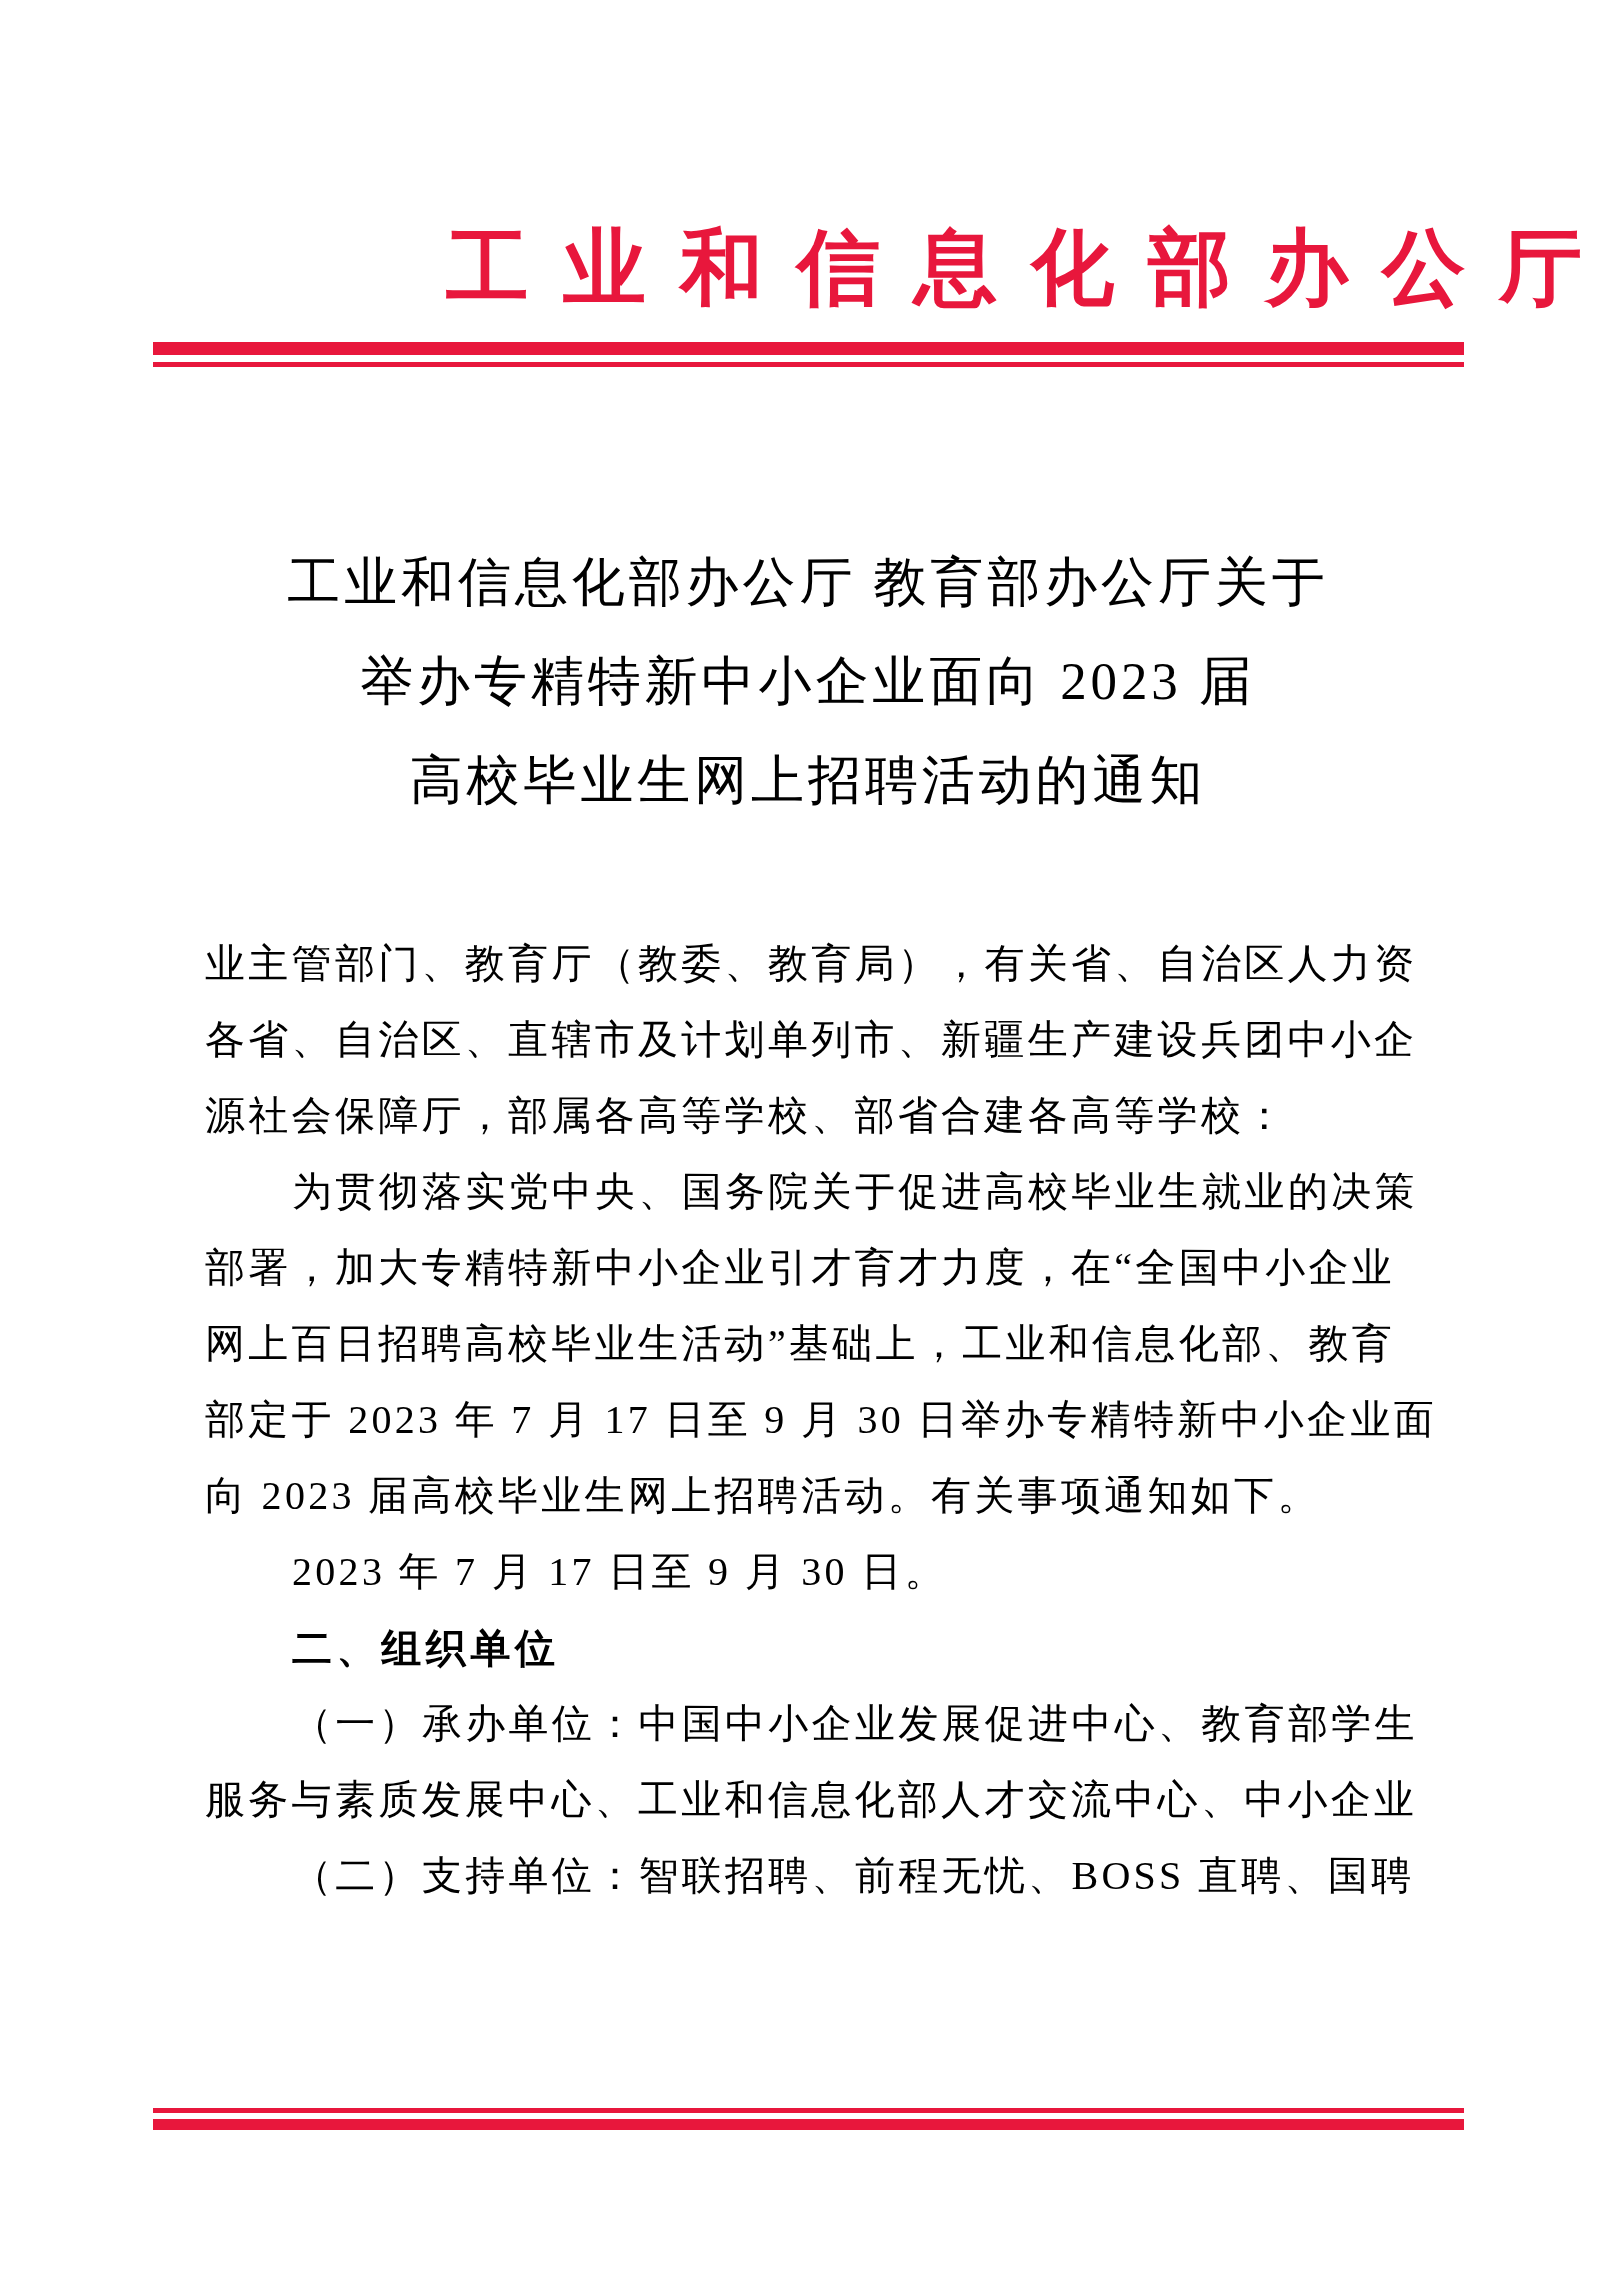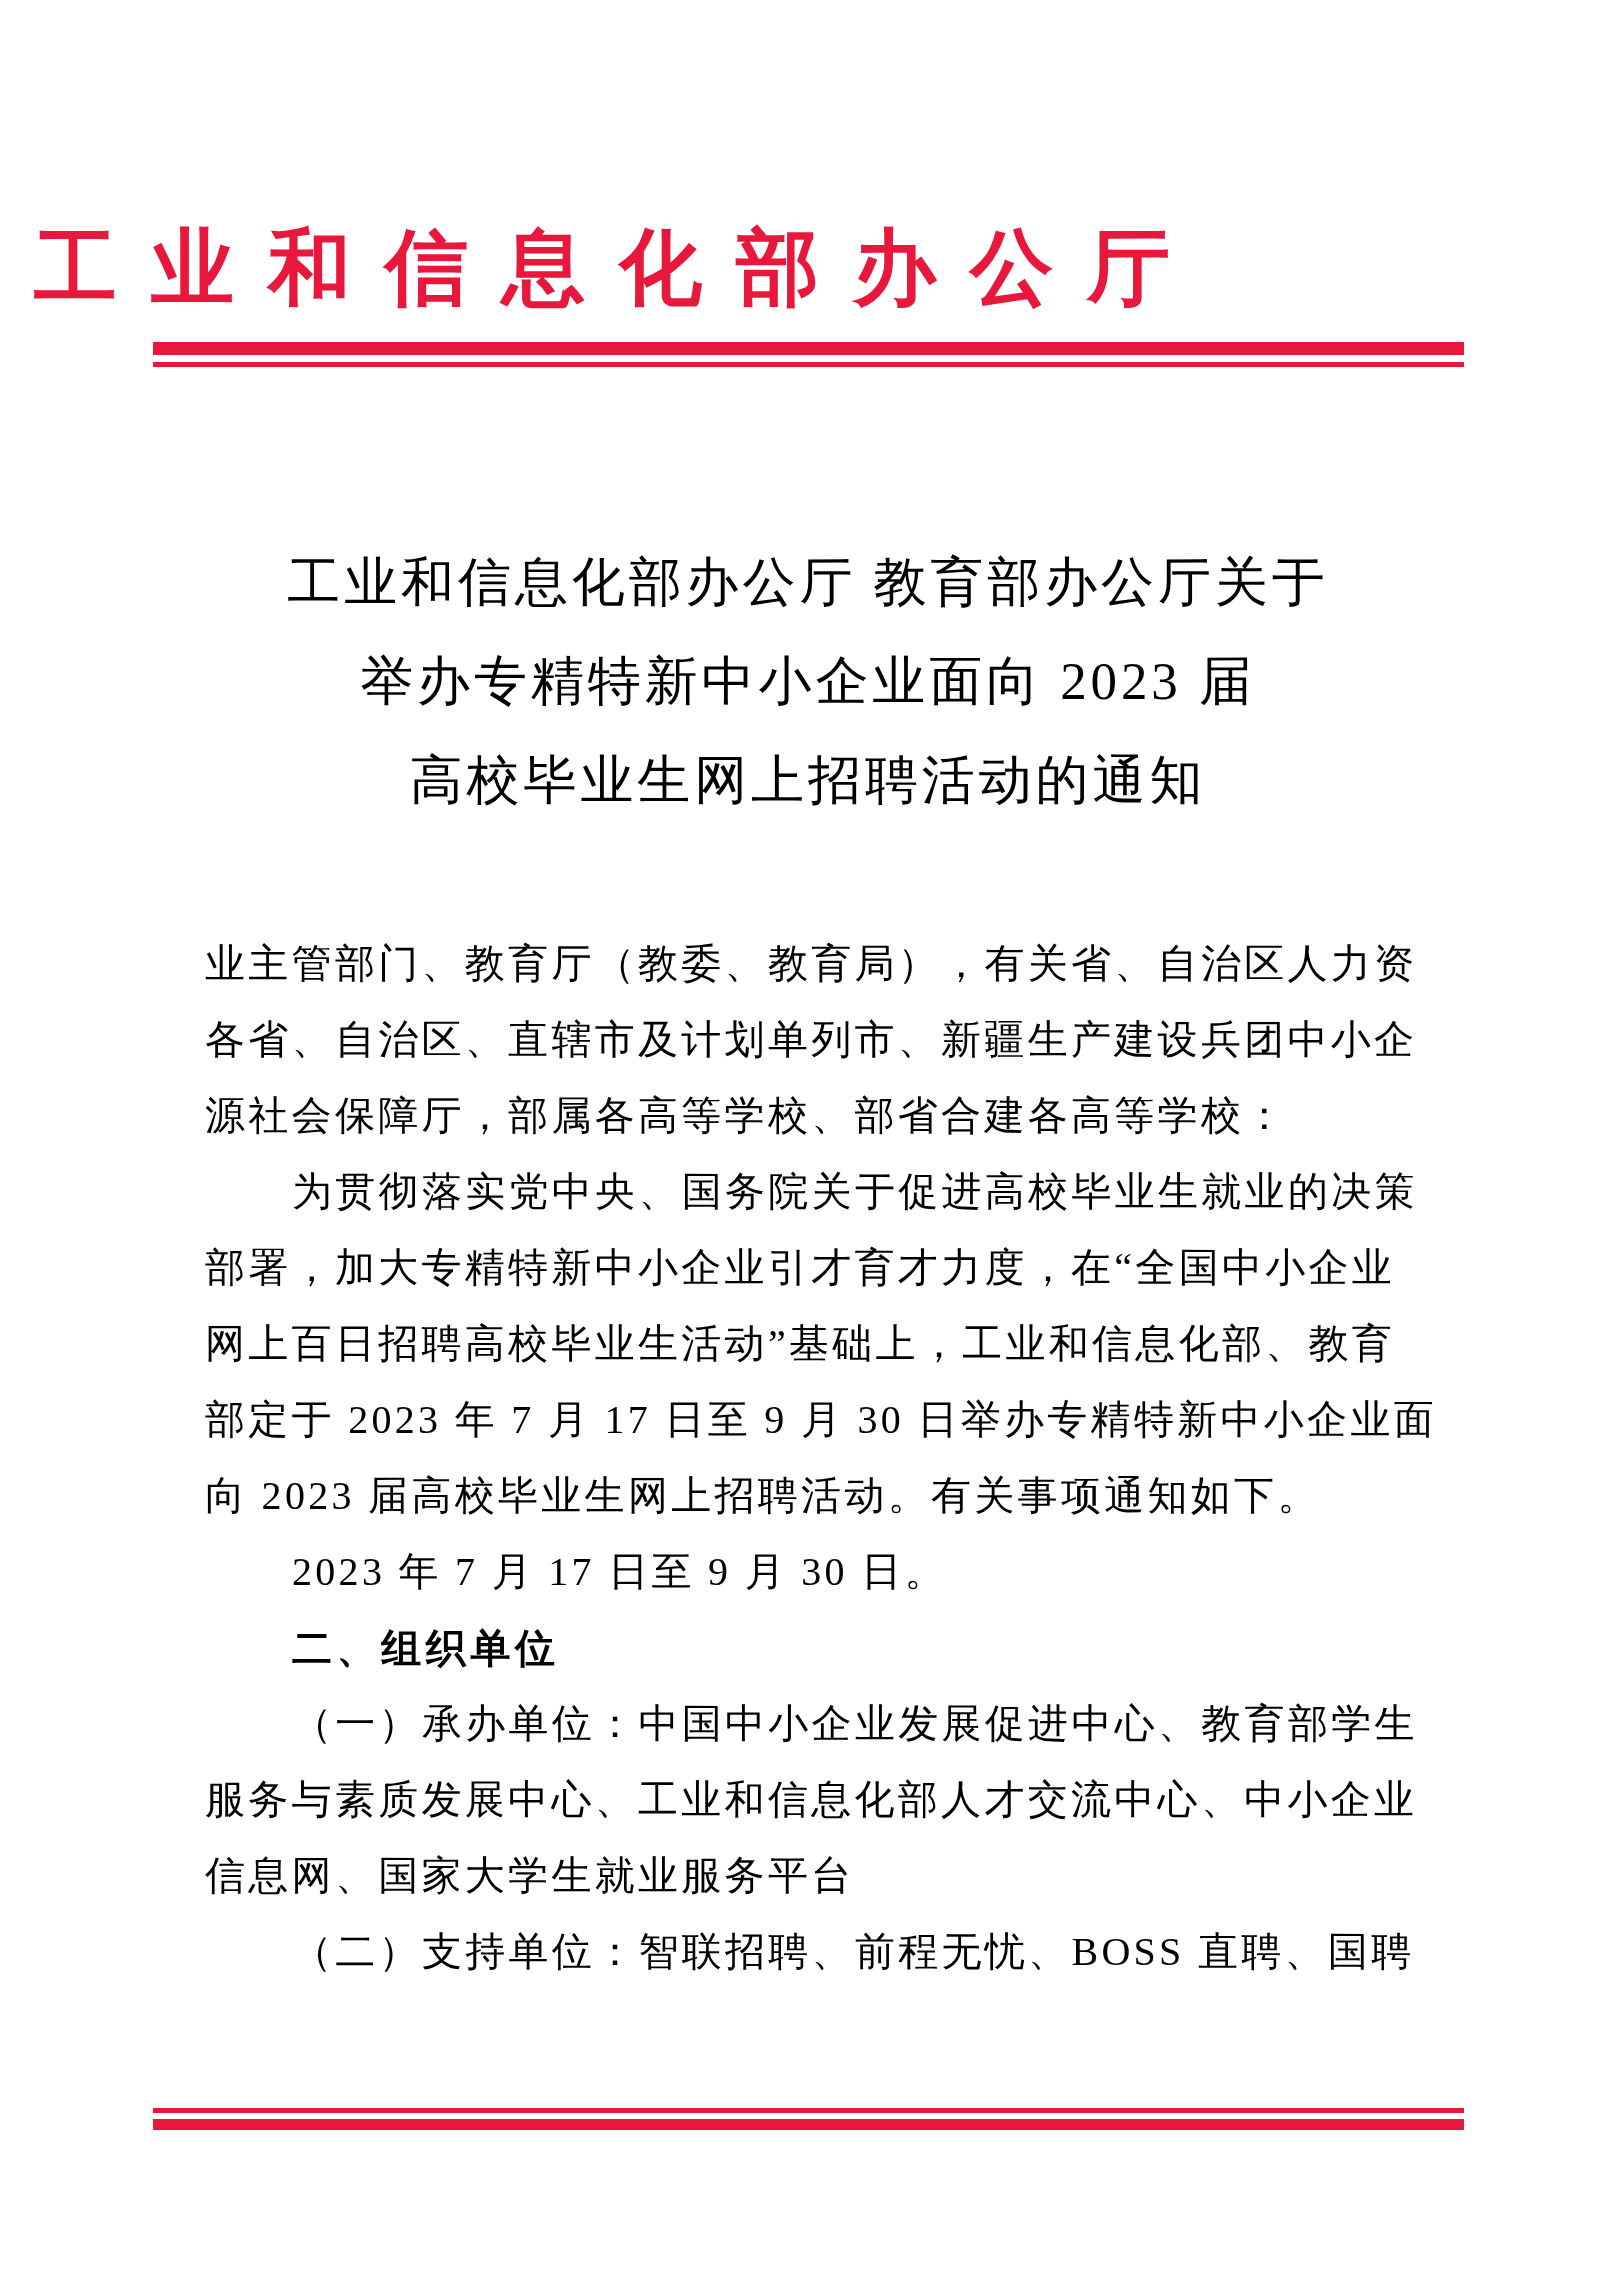--- a/index.html
+++ b/index.html
@@ -14,21 +14,21 @@
     color: var(--text, #000000);
     font-family: "Liberation Serif", "DejaVu Serif", serif;
   }
 
   
   .org-title {
     position: absolute;
     top: 227px;
     left: 0;
     width: 100%;
-    text-align: left;
+    text-align: right;
     font-size: 83px;
     line-height: 83px;
     font-weight: bold;
     color: var(--red, #e8173c);
     letter-spacing: 34px;
     padding-left: 34px;
     box-sizing: border-box;
     white-space: nowrap;
   }
 
@@ -111,21 +111,20 @@
     <div class="b-line">源社会保障厅，部属各高等学校、部省合建各高等学校：</div>
     <div class="b-line indent">为贯彻落实党中央、国务院关于促进高校毕业生就业的决策</div>
     <div class="b-line">部署，加大专精特新中小企业引才育才力度，在“全国中小企业</div>
     <div class="b-line">网上百日招聘高校毕业生活动”基础上，工业和信息化部、教育</div>
     <div class="b-line">部定于 2023 年 7 月 17 日至 9 月 30 日举办专精特新中小企业面</div>
     <div class="b-line">向 2023 届高校毕业生网上招聘活动。有关事项通知如下。</div>
     <div class="b-line indent">2023 年 7 月 17 日至 9 月 30 日。</div>
     <div class="b-line indent heading">二、组织单位</div>
     <div class="b-line indent">（一）承办单位：中国中小企业发展促进中心、教育部学生</div>
     <div class="b-line">服务与素质发展中心、工业和信息化部人才交流中心、中小企业</div>
-    <div class="b-line">信息网、国家大学生就业服务平台</div>
     <div class="b-line indent">（二）支持单位：智联招聘、前程无忧、BOSS 直聘、国聘</div>
   </div>
 
   <div class="rule f-thin"></div>
   <div class="rule f-thick"></div>
 
 </div>
 
 
 </body></html>

